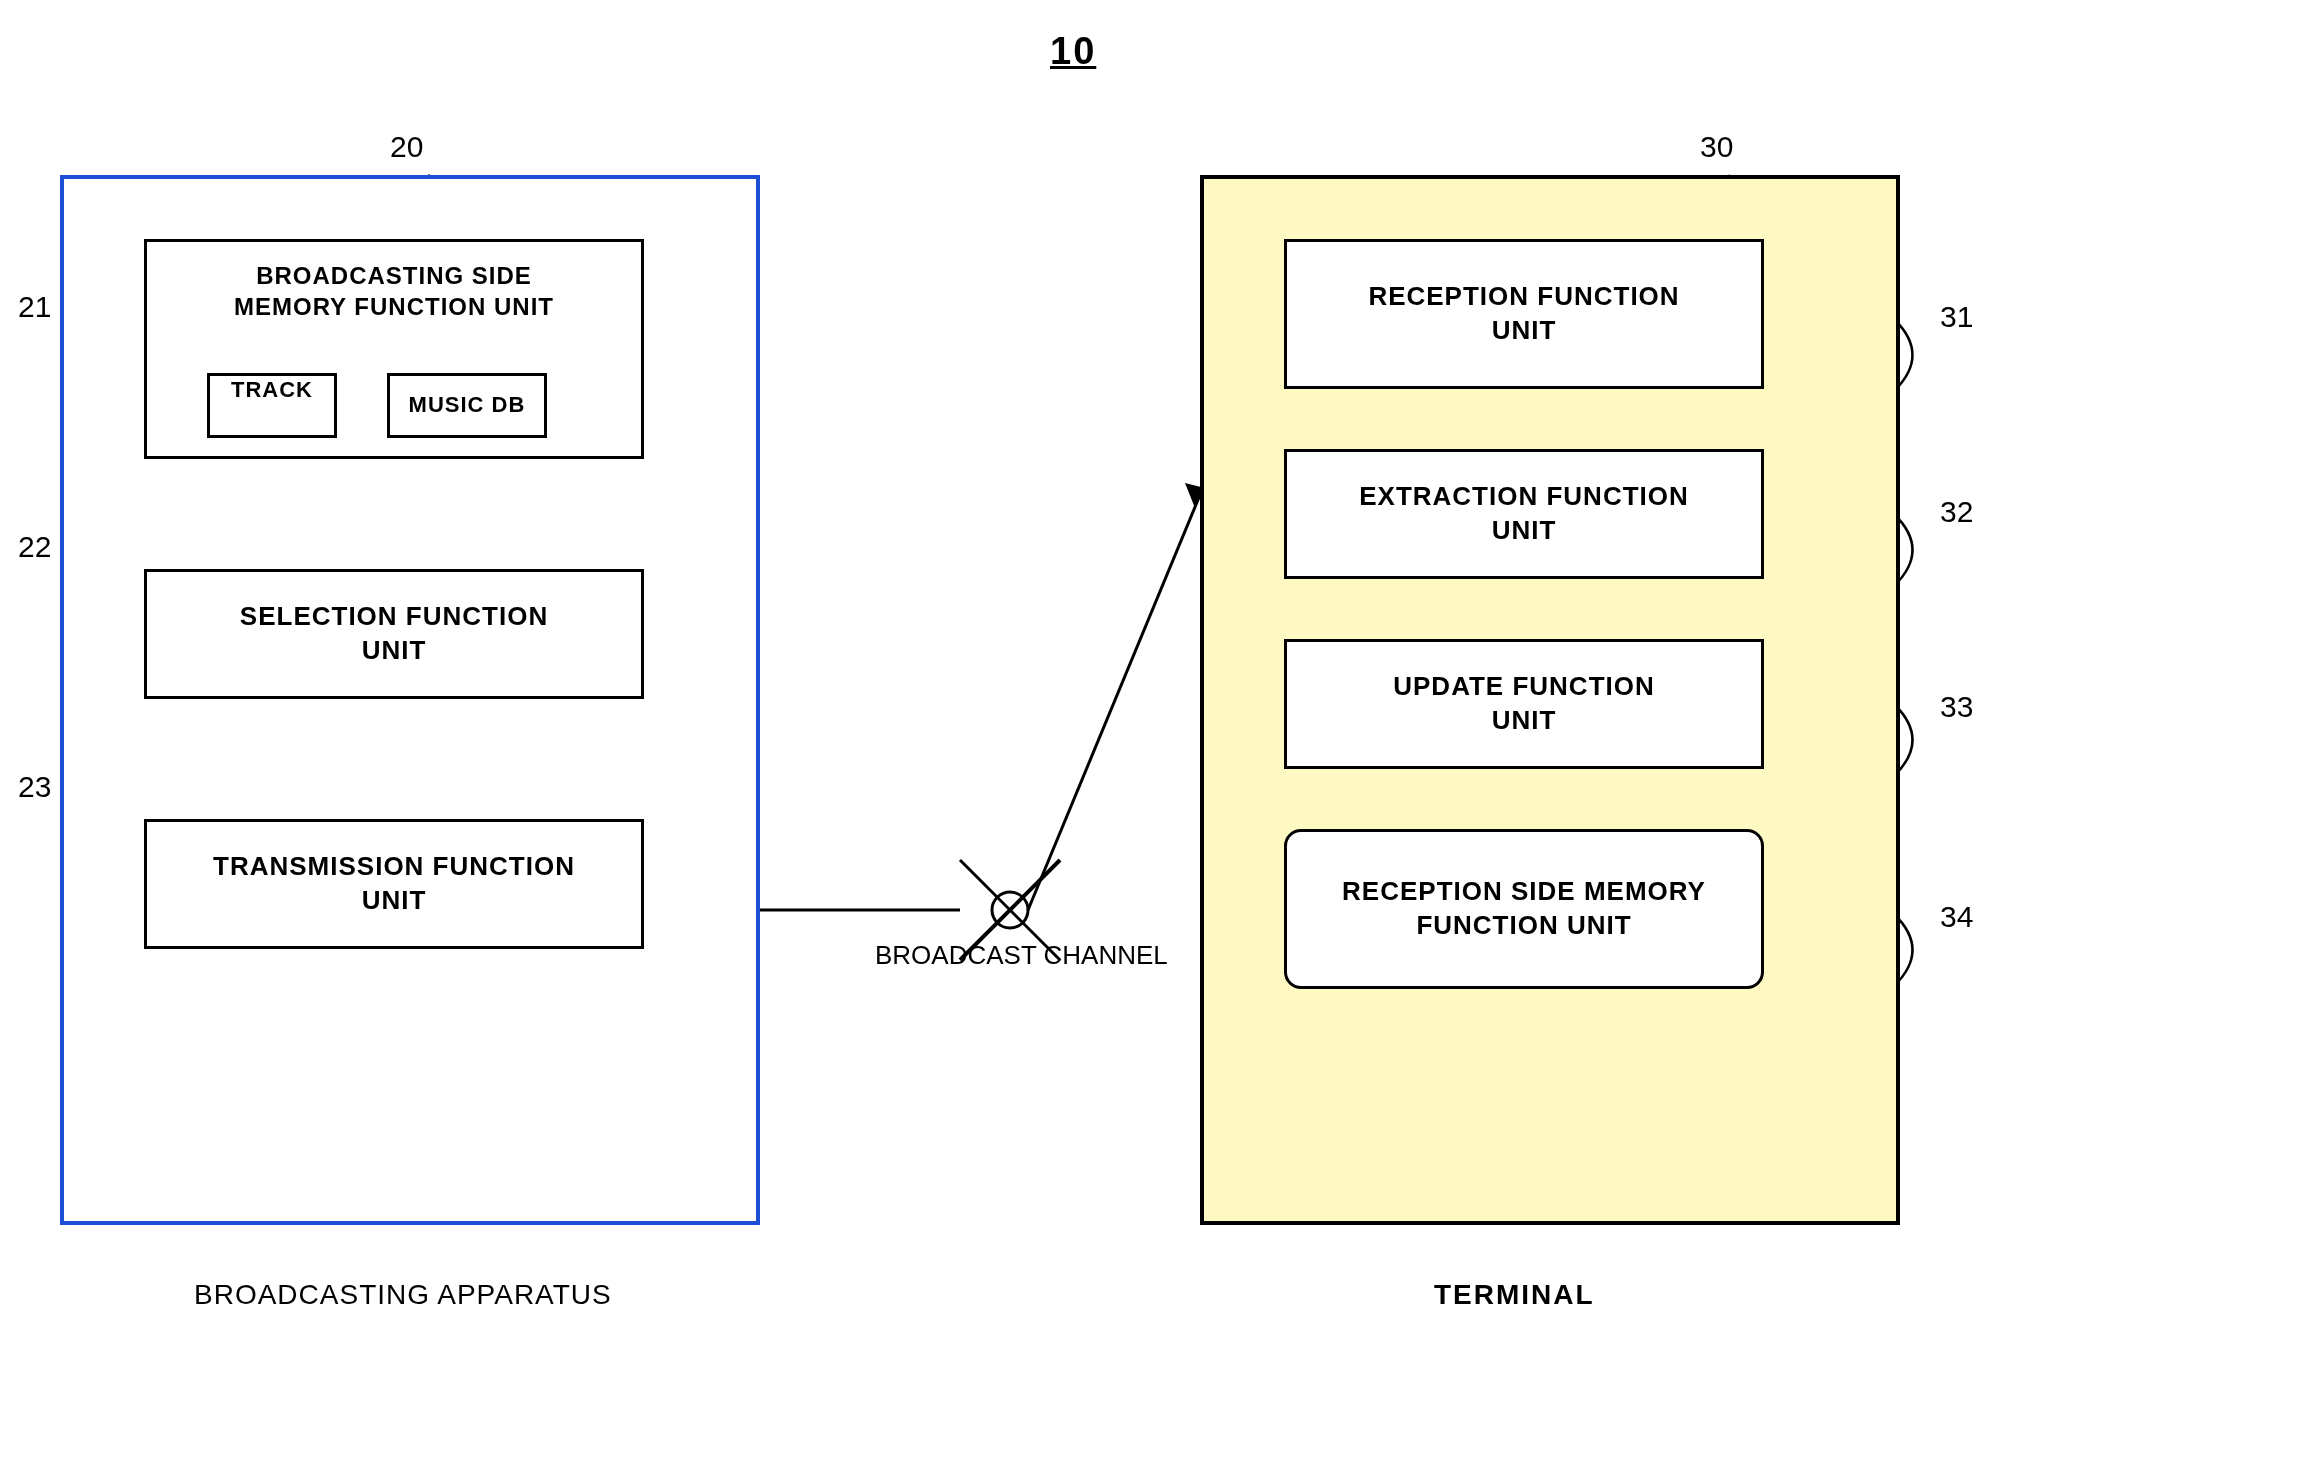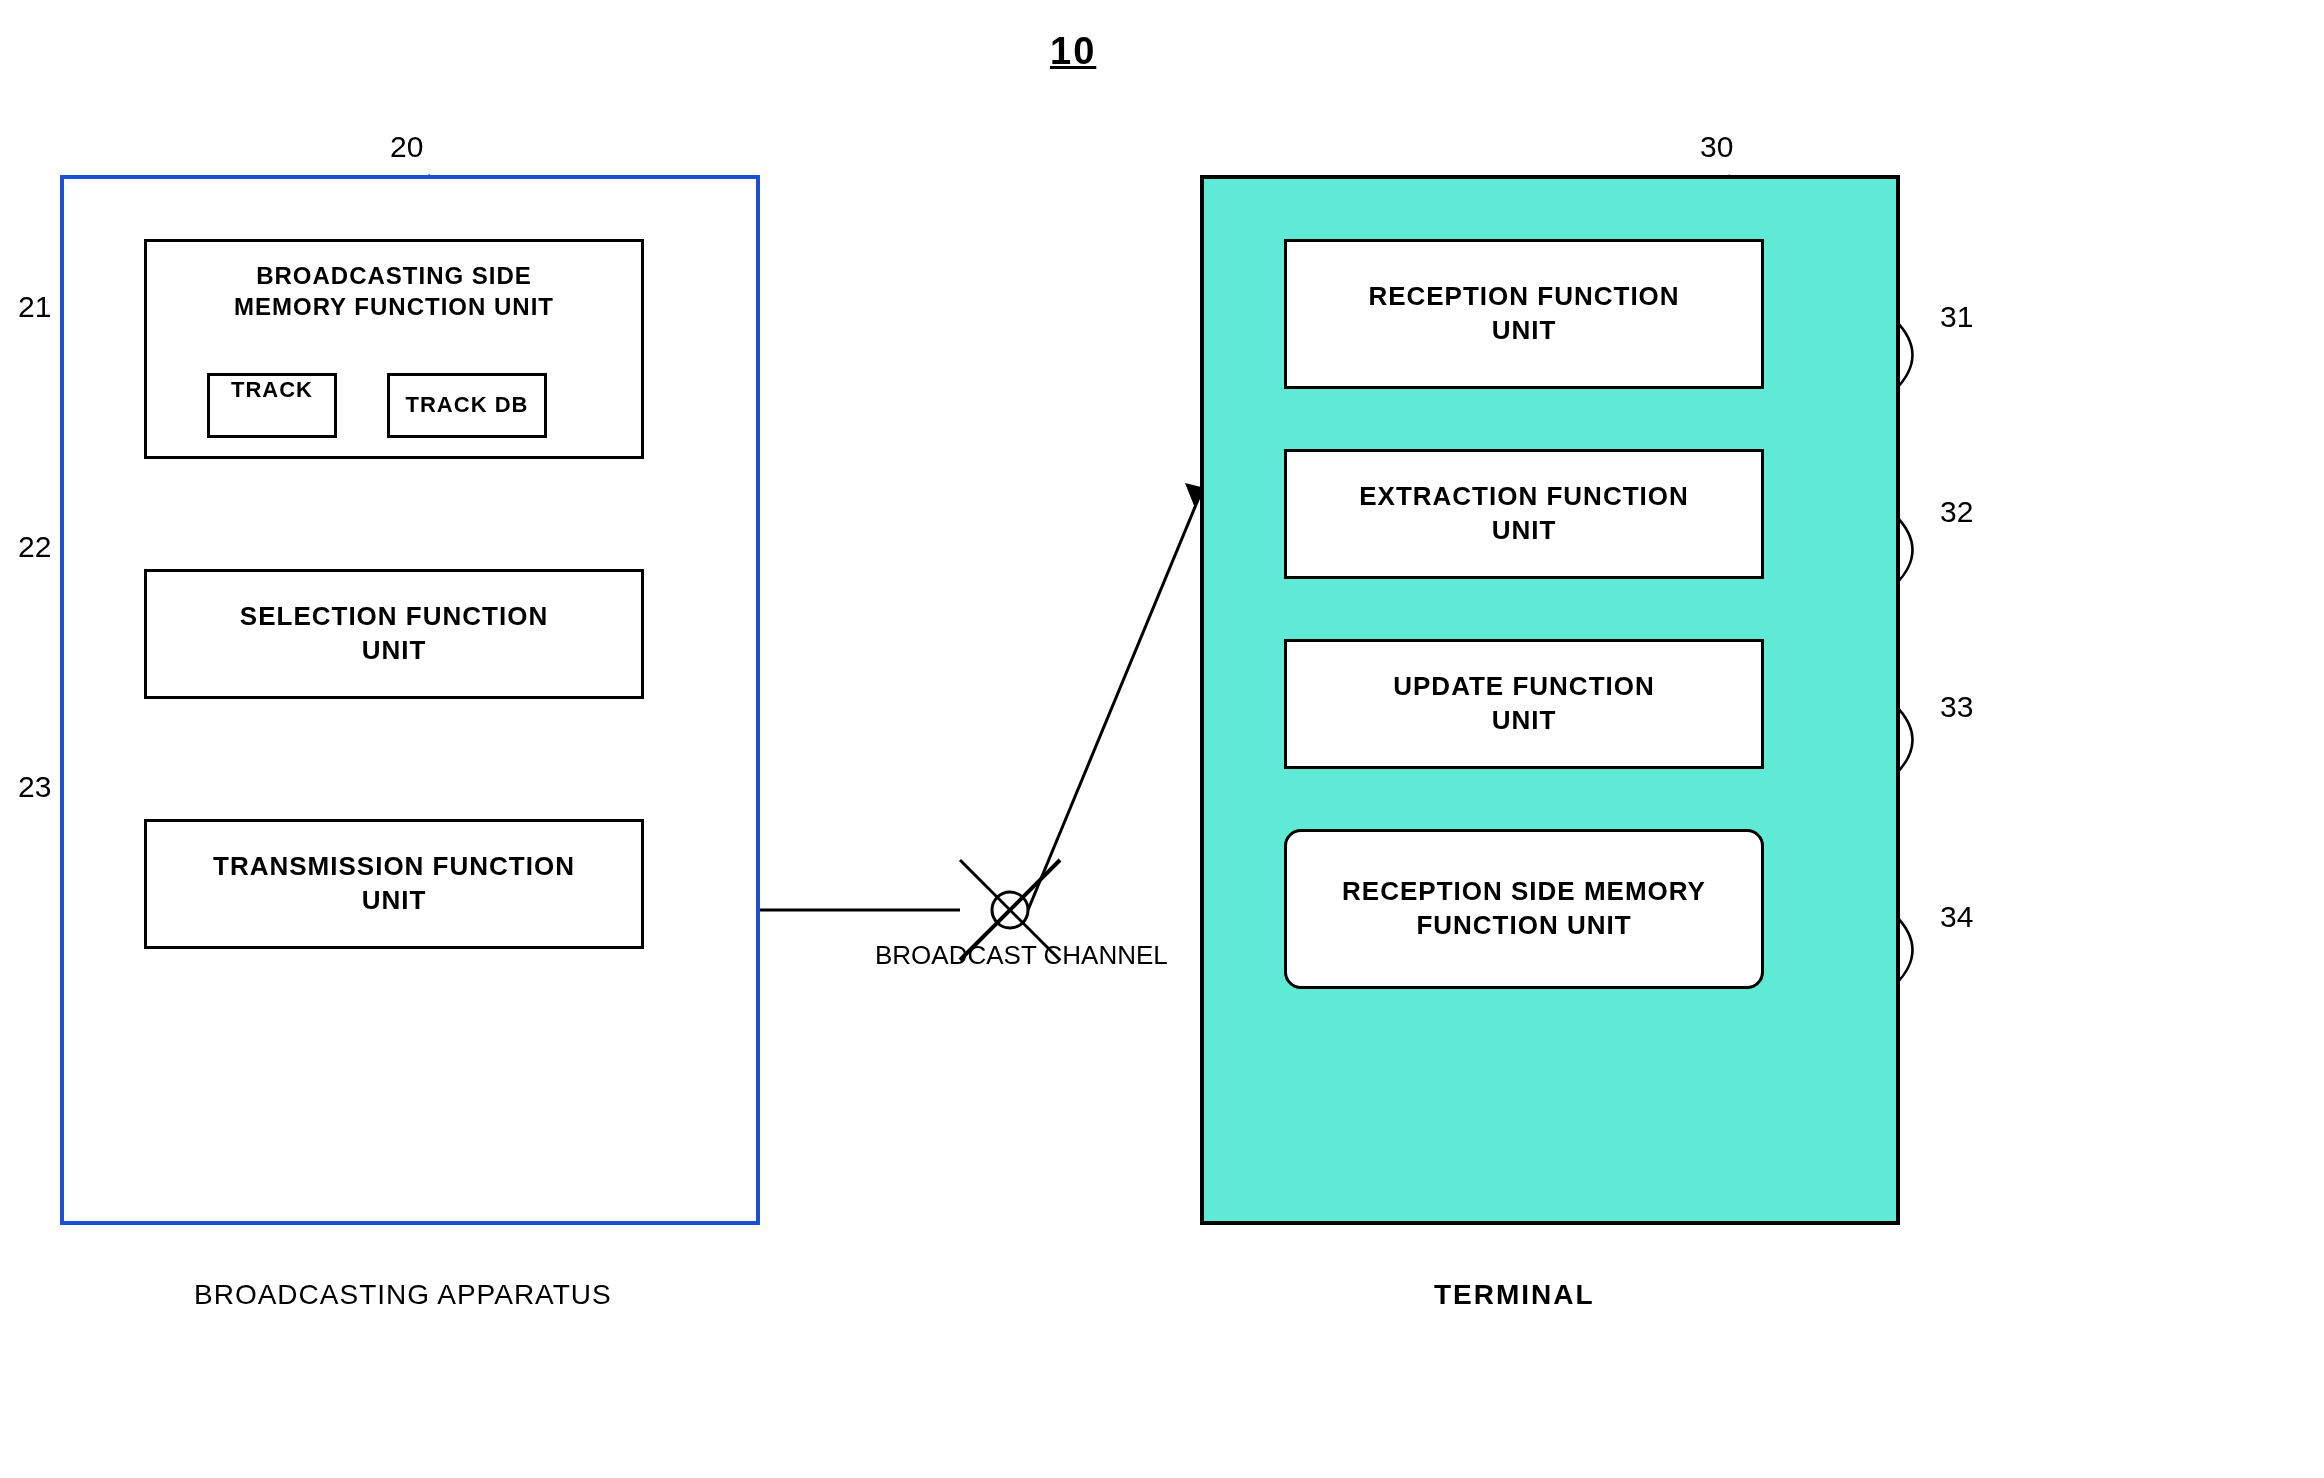--- a/index.html
+++ b/index.html
@@ -41,21 +41,21 @@
       background: #fff;
     }
 
     .box-terminal {
       position: absolute;
       top: 175px;
       left: 1200px;
       width: 700px;
       height: 1050px;
       border: 4px solid #000;
-      background: #5eead4;
+      background: #fef9c3;
     }
 
     
     .func-box {
       position: absolute;
       border: 3px solid #000;
       background: #fff;
       display: flex;
       align-items: center;
       justify-content: center;
@@ -244,21 +244,21 @@
       <div style="position:absolute; top:18px; left:50%; transform:translateX(-50%); text-align:center; font-size:24px; font-weight:bold; line-height:1.3; white-space:nowrap;">
         <span>BROADCASTING SIDE</span><br>
         <span>MEMORY FUNCTION UNIT</span>
       </div>
 
       <div style="position:absolute; bottom:18px; left:60px; width:130px; height:65px; border:3px solid #000; display:flex; align-items:flex-start; justify-content:center; font-size:22px; font-weight:bold;">
         <span>TRACK</span>
       </div>
 
       <div style="position:absolute; bottom:18px; left:240px; width:160px; height:65px; border:3px solid #000; display:flex; align-items:center; justify-content:center; font-size:22px; font-weight:bold;">
-        <span>TRACK DB</span>
+        <span>MUSIC DB</span>
       </div>
     </div>
 
     <div class="func-box box-sfu">
       <span>SELECTION FUNCTION<br>UNIT</span>
     </div>
 
     <div class="func-box box-tfu">
       <span>TRANSMISSION FUNCTION<br>UNIT</span>
     </div>

